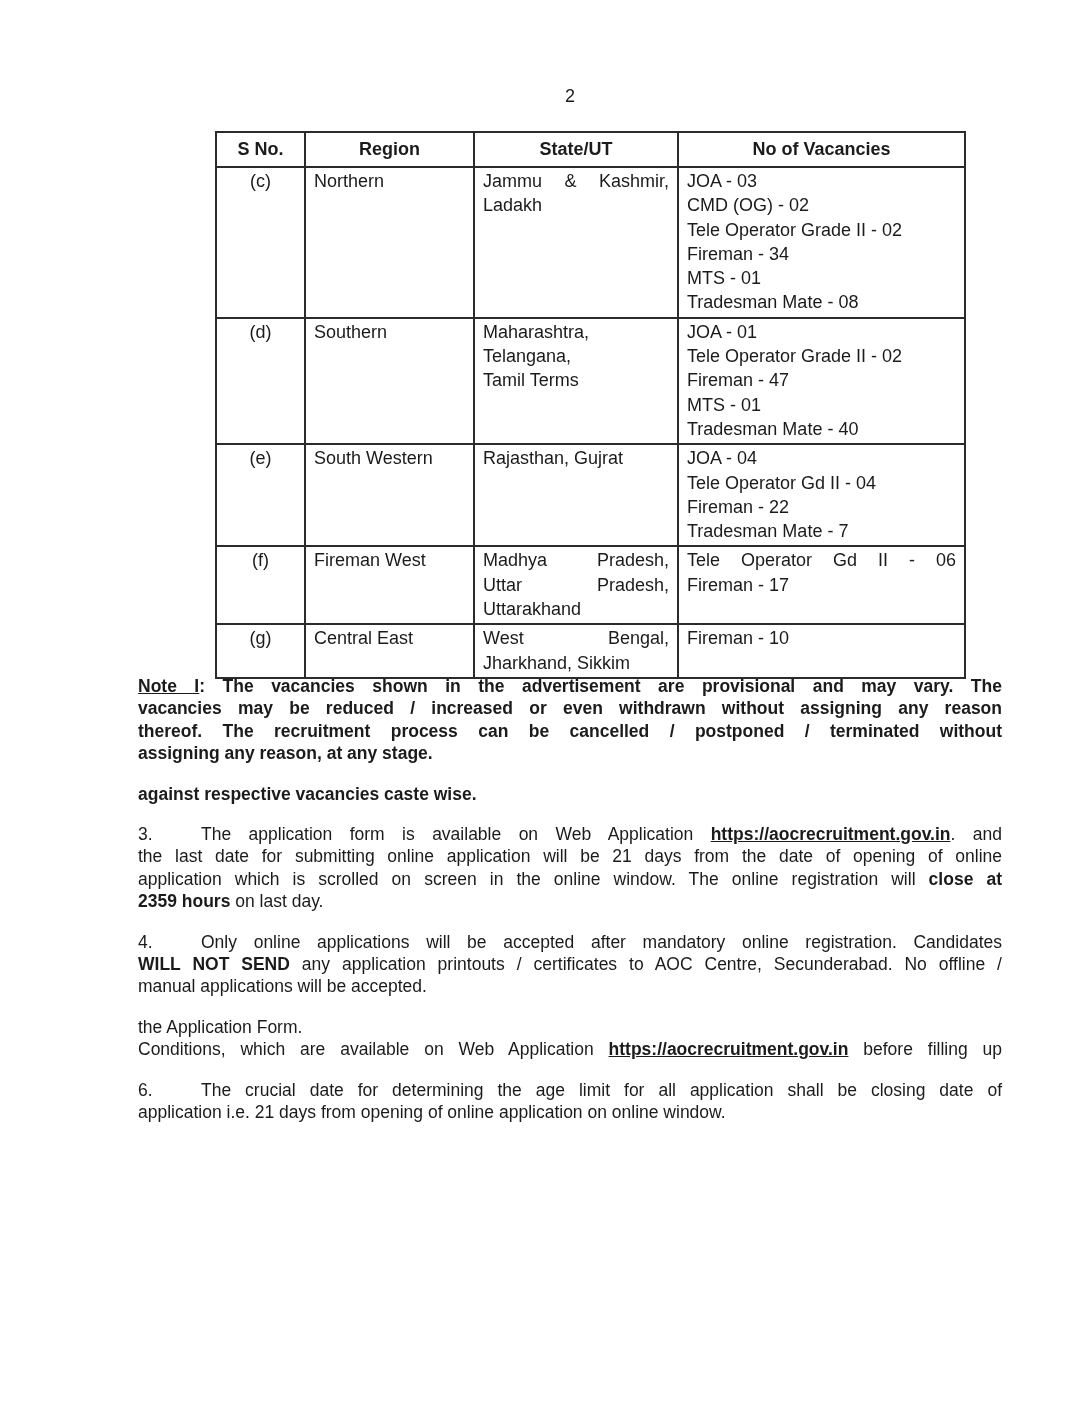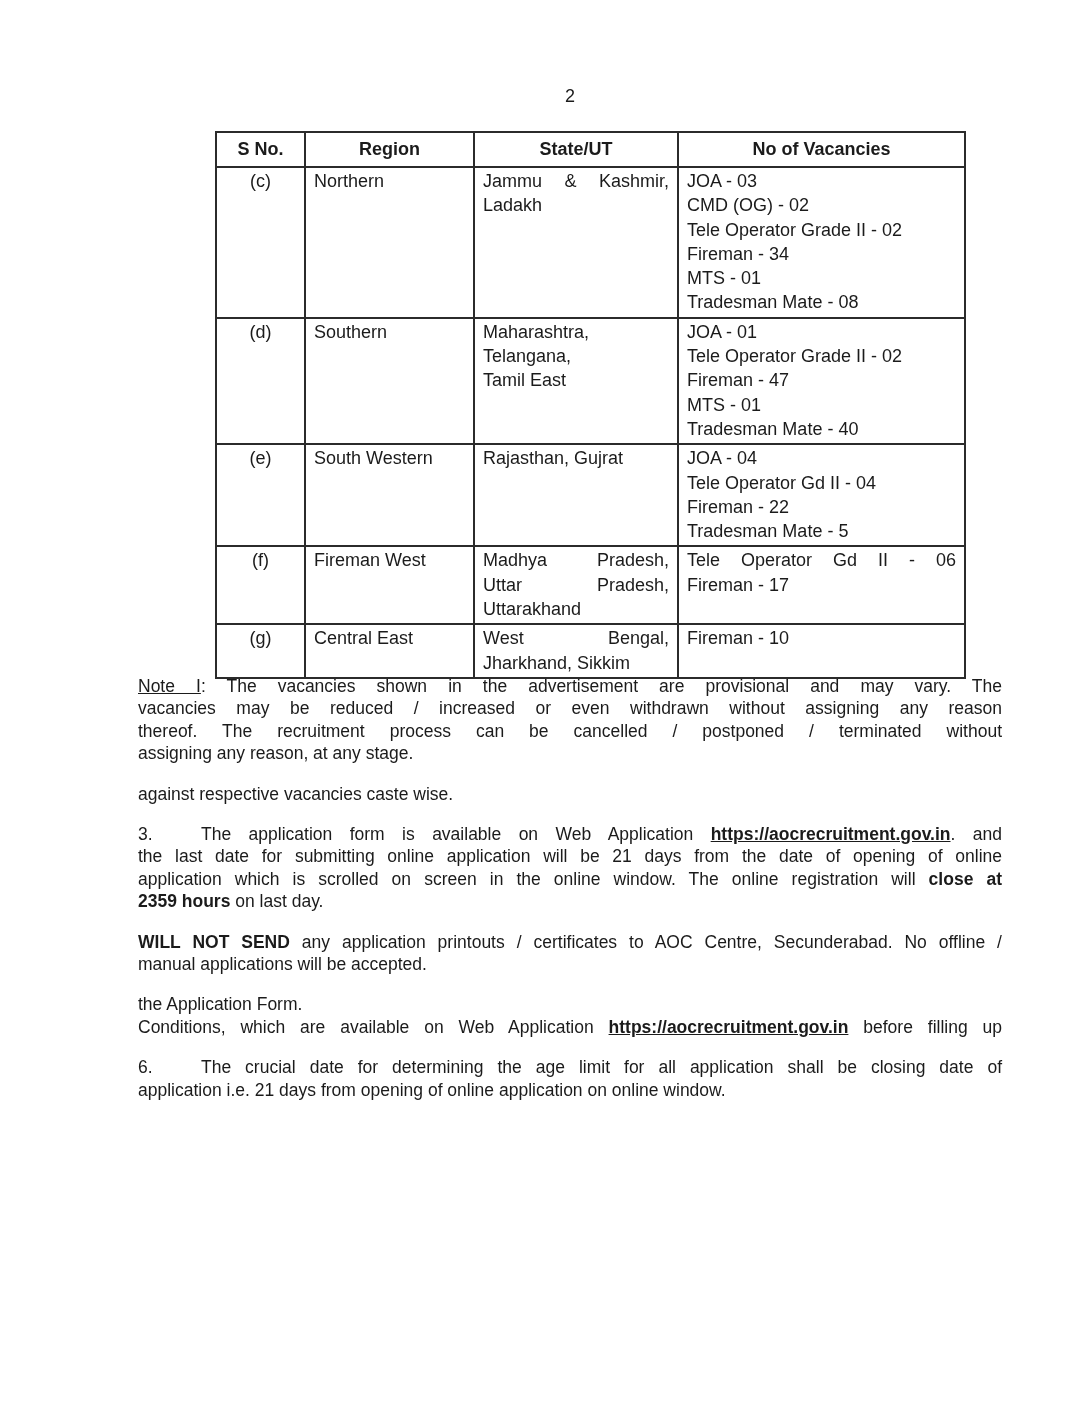--- a/index.html
+++ b/index.html
@@ -54,21 +54,21 @@
   .jline { text-align: justify; text-align-last: justify; }
   .content {
     position: absolute;
     top: 675px;
     left: 138px;
     width: 864px;
     font-size: 17.5px;
     line-height: 22.4px;
   }
   .para { margin-bottom: 18px; }
-  .para.bold { font-weight: normal; }
+  .para.bold { font-weight: bold; }
   .tline { text-align: justify; text-align-last: justify; }
   .tline.last { text-align-last: left; }
   .para-num { display: inline-block; width: 63px; }
   .seg-b { font-weight: bold; }
   .seg-u { text-decoration: underline; }
 </style>
 </head>
 <body>
 
 <div class="page">
@@ -114,21 +114,21 @@
         <tr>
           <td class="sno">
             <div>(d)</div>
           </td>
           <td>
             <div>Southern</div>
           </td>
           <td>
             <div>Maharashtra,</div>
             <div>Telangana,</div>
-            <div>Tamil East</div>
+            <div>Tamil Terms</div>
           </td>
           <td>
             <div>JOA - 01</div>
             <div>Tele Operator Grade II - 02</div>
             <div>Fireman - 47</div>
             <div>MTS - 01</div>
             <div>Tradesman Mate - 40</div>
           </td>
         </tr>
         <tr>
@@ -138,21 +138,21 @@
           <td>
             <div>South Western</div>
           </td>
           <td>
             <div>Rajasthan, Gujrat</div>
           </td>
           <td>
             <div>JOA - 04</div>
             <div>Tele Operator Gd II - 04</div>
             <div>Fireman - 22</div>
-            <div>Tradesman Mate - 5</div>
+            <div>Tradesman Mate - 7</div>
           </td>
         </tr>
         <tr>
           <td class="sno">
             <div>(f)</div>
           </td>
           <td>
             <div>Fireman West</div>
           </td>
           <td>
@@ -193,20 +193,21 @@
       <div class="para bold">
         <div class="tline last"><span>against respective vacancies caste wise.</span></div>
       </div>
       <div class="para">
         <div class="tline"><span class="para-num">3.</span><span>The application form is available on Web Application  </span><span class="seg-b seg-u">https://aocrecruitment.gov.in</span><span>. and</span></div>
         <div class="tline"><span>the last date for submitting online application will be 21 days from the date of opening of online</span></div>
         <div class="tline"><span>application which is scrolled on screen in the online window. The online registration will </span><span class="seg-b">close at</span></div>
         <div class="tline last"><span class="seg-b">2359 hours</span><span> on last day.</span></div>
       </div>
       <div class="para">
+        <div class="tline"><span class="para-num">4.</span><span>Only online applications will be accepted after mandatory online registration. Candidates</span></div>
         <div class="tline"><span class="seg-b">WILL NOT SEND</span><span> any application printouts / certificates to AOC Centre, Secunderabad. No offline /</span></div>
         <div class="tline last"><span>manual applications will be accepted.</span></div>
       </div>
       <div class="para">
         <div class="tline last"><span>the Application Form.</span></div>
         <div class="tline"><span>Conditions, which are available on Web Application </span><span class="seg-b seg-u">https://aocrecruitment.gov.in</span><span> before filling up</span></div>
       </div>
       <div class="para">
         <div class="tline"><span class="para-num">6.</span><span>The crucial date for determining the age limit for all application shall be closing date of</span></div>
         <div class="tline last"><span>application i.e. 21 days from opening of online application on online window.</span></div>

